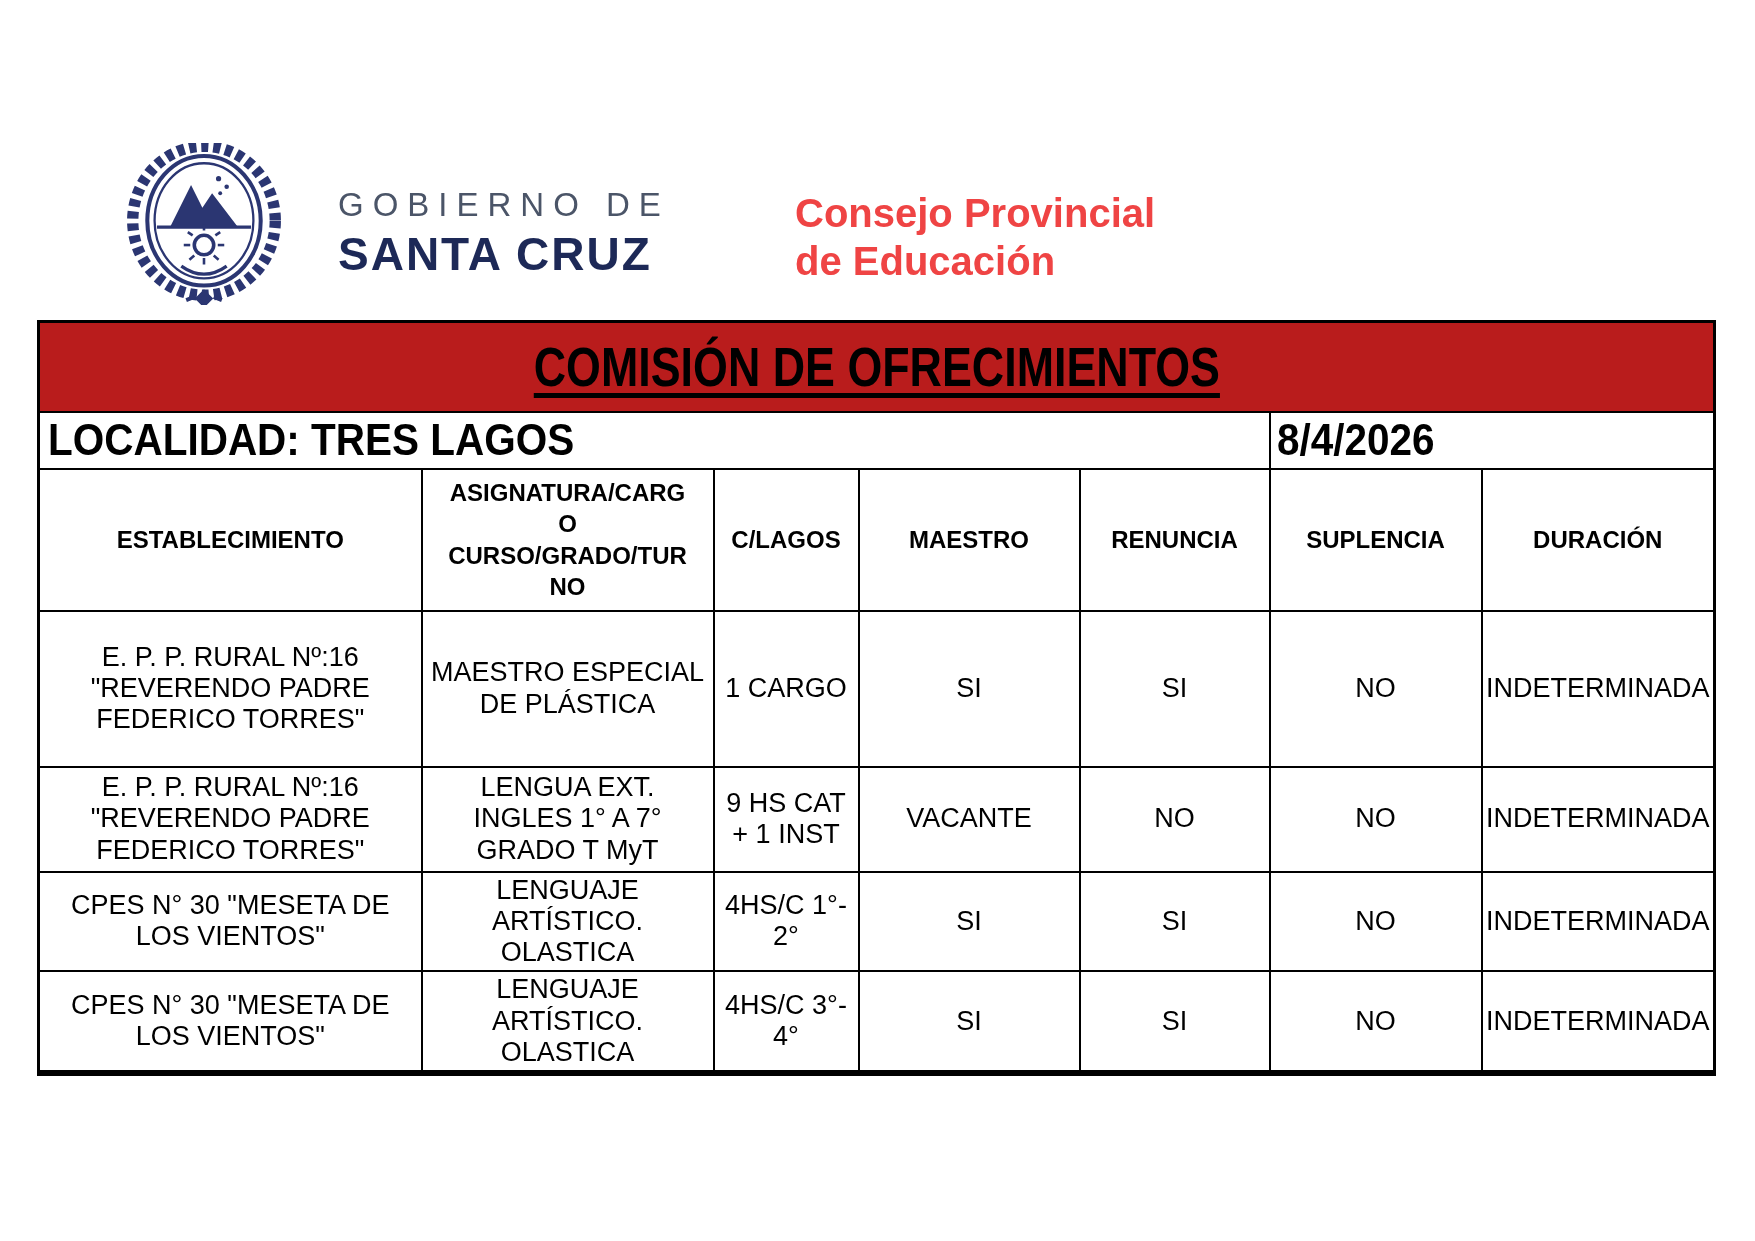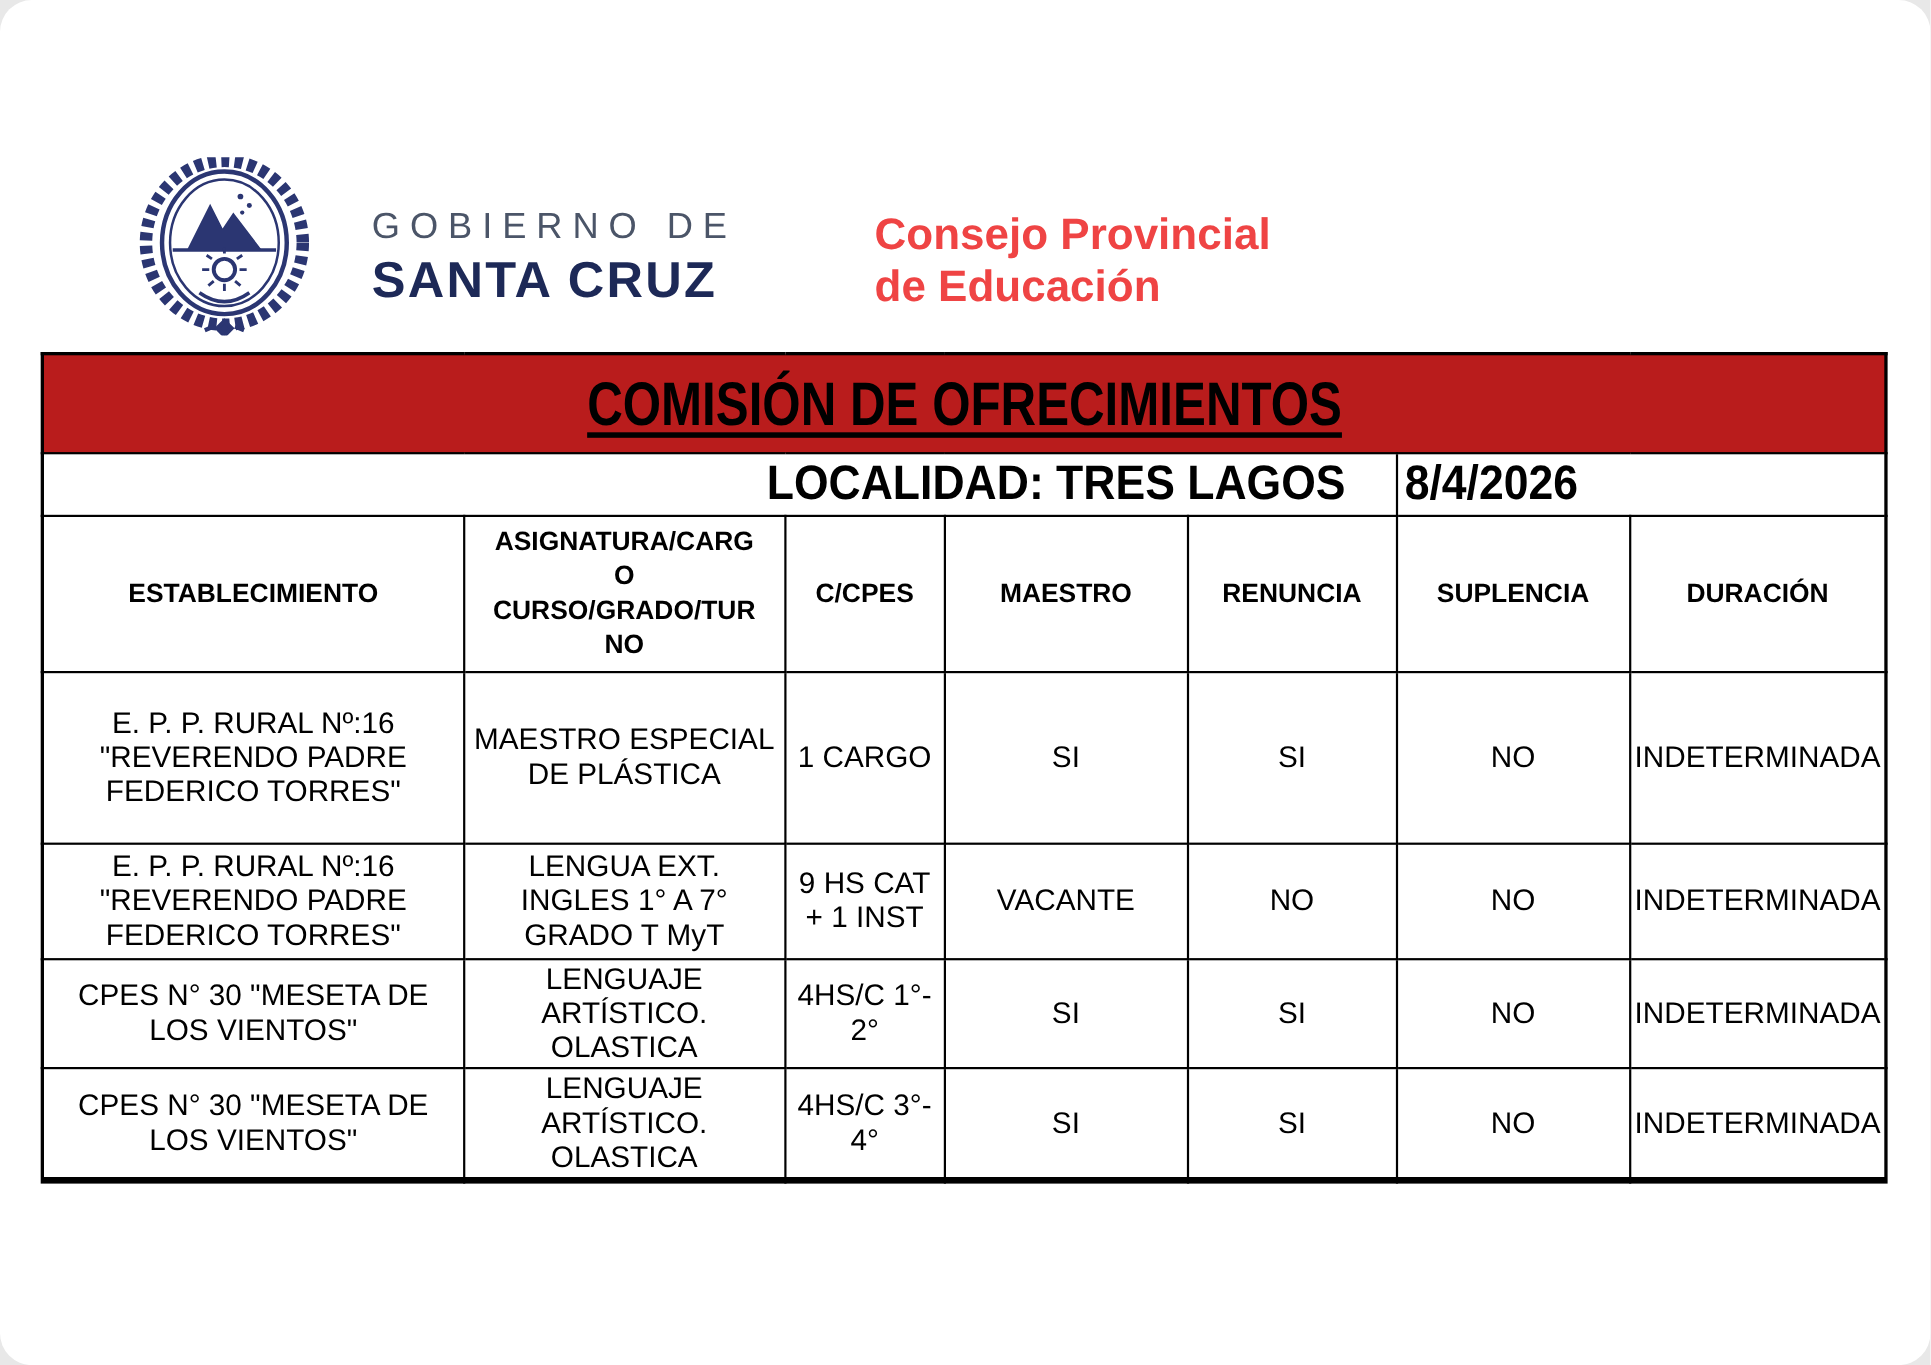--- a/index.html
+++ b/index.html
@@ -2,21 +2,20 @@
 <html><head>
 <meta charset="utf-8">
 <style>
   * { margin: 0; padding: 0; box-sizing: border-box; }
   body { background: #e8e8e8; font-family: "Liberation Sans", sans-serif; }
   #page {
     position: relative;
     width: 1755px; height: 1241px;
     background: #ffffff;
     overflow: hidden;
-    border-radius: 29px;
   }
 
   
   #crest { position: absolute; left: 123px; top: 143px; width: 162px; height: 162px; }
   #gob-block { position: absolute; left: 338px; top: 186px; }
   .gob-line1 {
     font-size: 33px; letter-spacing: 9px; color: #4b5568;
     font-weight: normal; white-space: nowrap;
   }
   .gob-line2 {
@@ -47,21 +46,21 @@
     font-size: 56px; font-weight: bold; color: #000;
     text-decoration: underline; text-decoration-thickness: 5px; text-underline-offset: 7px;
     white-space: nowrap;
   }
 
   .loc-row td { height: 57px; border-bottom: 4px solid #000; border-left: 3px solid #000; }
   .loc-label, .date-label {
     display: inline-block; transform: scaleX(0.92); transform-origin: left center;
     font-size: 44px; font-weight: bold; white-space: nowrap;
   }
-  .loc-cell { padding-left: 8px; text-align: right; }
+  .loc-cell { padding-left: 8px; }
   .date-cell { padding-left: 6px; }
 
   .head-row th {
     height: 142px; font-size: 24px; font-weight: bold; text-align: center;
     border-bottom: 3px solid #000; padding: 2px 6px;
   }
   .th-asig-inner {
     width: 248px; margin: 0 auto;
     white-space: pre-line; word-break: break-all; line-height: 1.3;
   }
@@ -141,21 +140,21 @@
         <span class="date-label">8/4/2026</span>
       </td>
     </tr>
 
     <tr class="head-row">
       <th>ESTABLECIMIENTO</th>
       <th>
         <div class="th-asig-inner">ASIGNATURA/CARGO
 CURSO/GRADO/TURNO</div>
       </th>
-      <th>C/CPES</th>
+      <th>C/LAGOS</th>
       <th>MAESTRO</th>
       <th>RENUNCIA</th>
       <th>SUPLENCIA</th>
       <th>DURACIÓN</th>
     </tr>
 
     <tr class="body-row row-1">
       <td>E. P. P. RURAL Nº:16
 "REVERENDO PADRE
 FEDERICO TORRES"</td>

